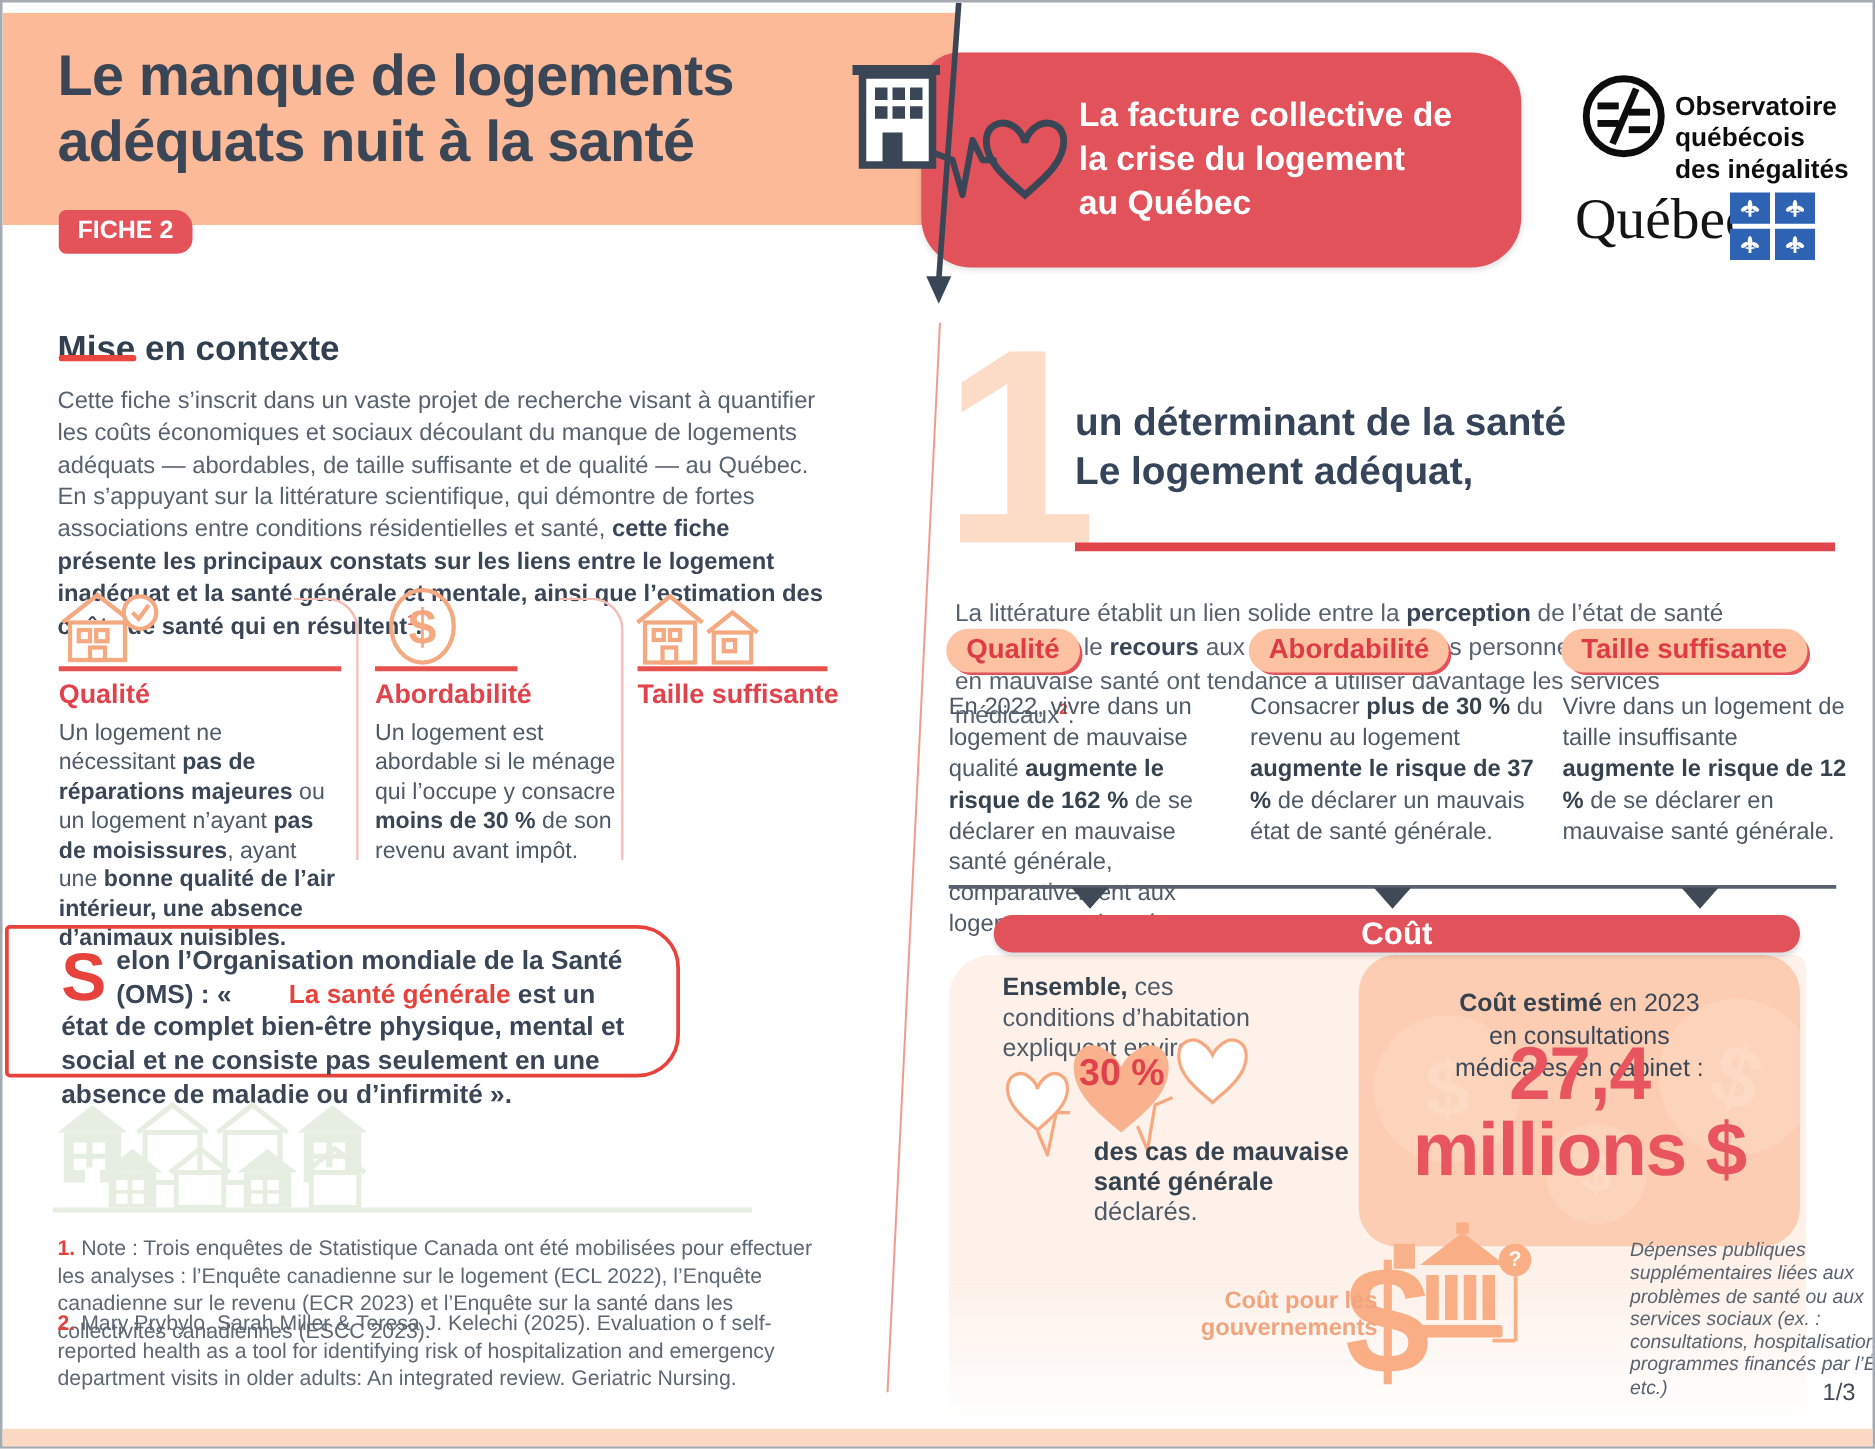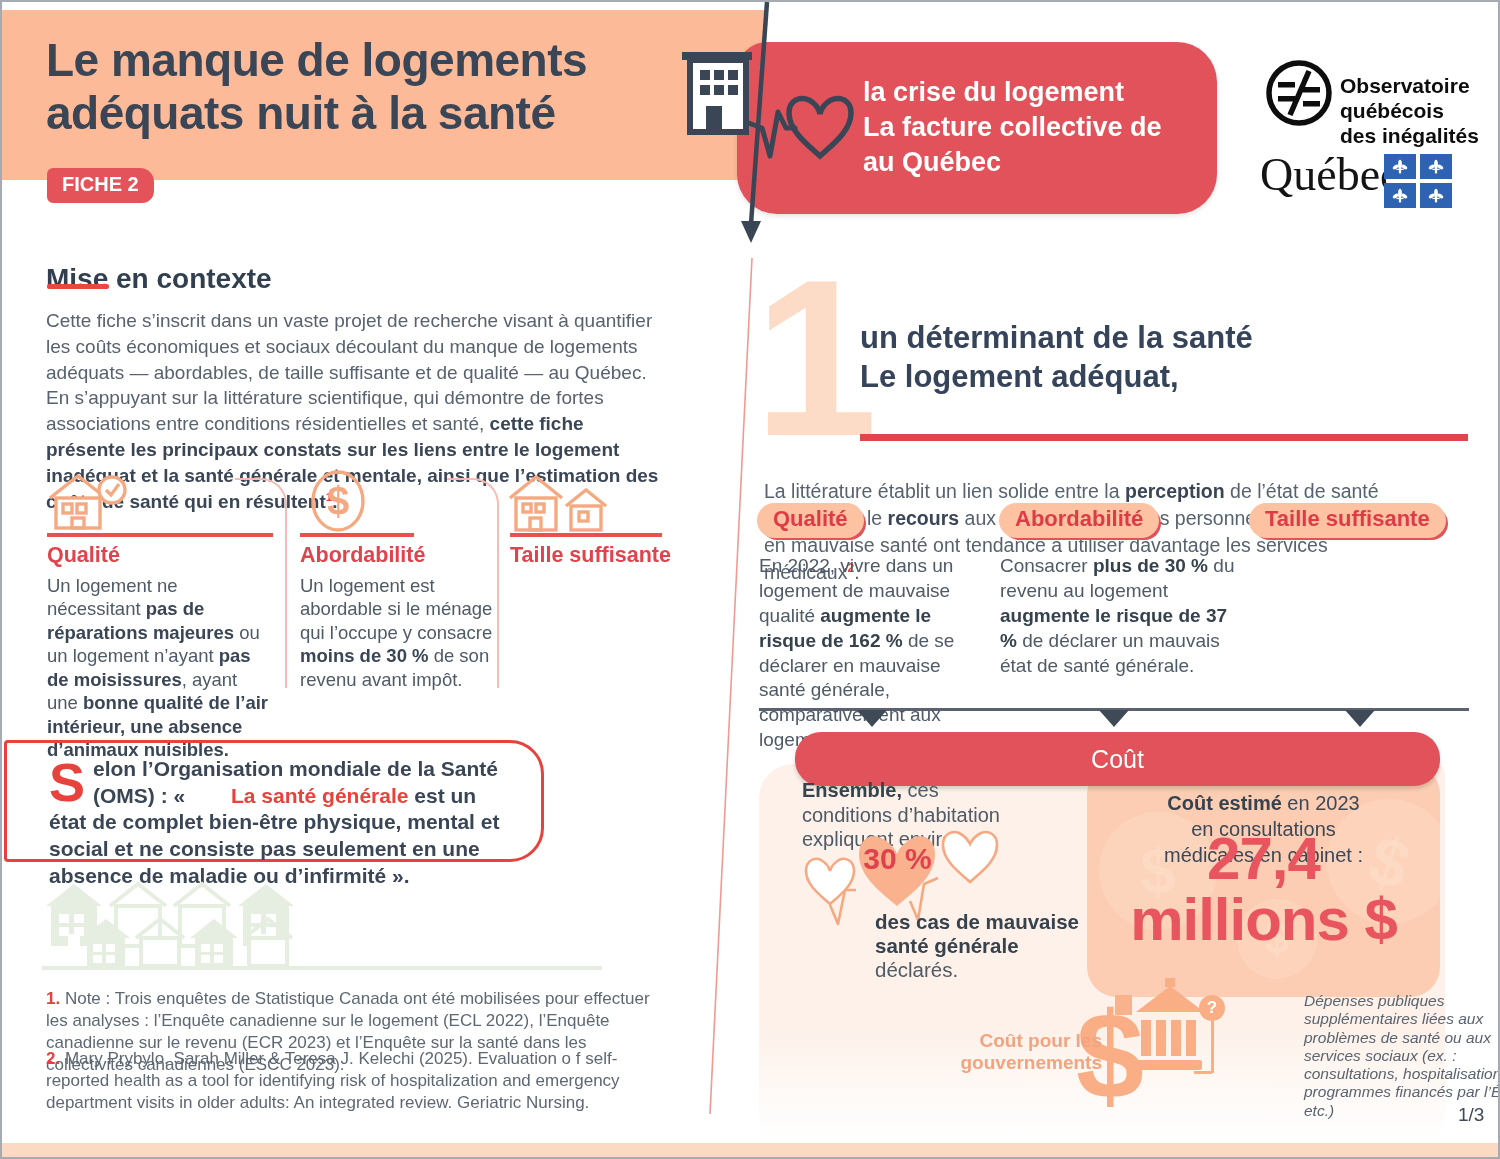--- a/index.html
+++ b/index.html
@@ -73,22 +73,22 @@
   #pill-q{left:755px;} #pill-a{left:997px;} #pill-t{left:1247px;}
   .impact{top:552px;font-size:19px;line-height:1.31;color:#4e5a66;}
   #impact-q{left:757px;width:232px;} #impact-a{left:998px;width:242px;} #impact-t{left:1248px;width:228px;}
   .ib{font-weight:700;color:#36424e;}
 
   #conn-line{left:757px;top:706px;width:710px;height:2.5px;background:#59626e;}
   .tri{top:708px;width:0;height:0;border-left:15px solid transparent;
        border-right:15px solid transparent;border-top:17px solid #3f4a56;}
   #tri-1{left:855px;} #tri-2{left:1097px;} #tri-3{left:1343px;}
 
-  #cout-pill{left:793px;top:730px;width:645px;height:54px;background:#e2525a;
-             border-radius:26px;color:#fff;font-weight:400;font-size:25px;
+  #cout-pill{left:793px;top:730px;width:645px;height:30px;background:#e2525a;
+             border-radius:26px;color:#fff;font-weight:700;font-size:25px;
              display:flex;align-items:center;justify-content:center;
              box-shadow:0 3px 4px rgba(0,0,0,.15);z-index:3;}
   #cost-panel{left:757px;top:762px;width:686px;height:262px;background:#fdf1e9;
               border-radius:34px 10px 0 0;z-index:1;}
   #cost-fade{left:757px;top:1024px;width:686px;height:112px;
              background:linear-gradient(#fdf1e9,rgba(253,241,233,0));z-index:1;}
   #cost-left-text{left:800px;top:776px;width:215px;font-size:20px;line-height:1.23;
                   color:#4e5a66;z-index:4;}
   #hearts{left:790px;top:806px;width:250px;height:130px;z-index:4;}
   #pct{left:853px;top:840px;width:85px;text-align:center;font-size:30px;font-weight:800;
@@ -124,22 +124,22 @@
 </head>
 <body>
 
 <div id="page">
 
   <div class="abs" id="peach-band"></div>
   <div class="abs" id="main-title">Le manque de logements adéquats nuit à la santé</div>
   <div class="abs" id="fiche-badge">FICHE 2</div>
 
   <div class="abs" id="red-banner">
+    <div>La facture collective de</div>
     <div>la crise du logement</div>
-    <div>La facture collective de</div>
     <div>au Québec</div>
   </div>
 
   <svg class="abs" id="header-deco" viewBox="0 0 240 250">
 
     <rect x="20" y="50" width="70" height="8" fill="#3a4656"></rect>
     <rect x="28" y="58" width="56" height="72" fill="#ffffff" stroke="#3a4656" stroke-width="6"></rect>
     <rect x="38" y="68" width="10" height="10" fill="#3a4656"></rect>
       <rect x="52" y="68" width="10" height="10" fill="#3a4656"></rect>
       <rect x="66" y="68" width="10" height="10" fill="#3a4656"></rect>
@@ -347,20 +347,21 @@
   </div>
   <div class="abs" id="s1-rule"></div>
   <div class="abs" id="s1-para"><span>La littérature établit un lien solide entre la </span><span class="b">perception</span><span> de l’état de santé générale et le </span><span class="b">recours</span><span> aux soins de santé. Les personnes se déclarant en mauvaise santé ont tendance à utiliser davantage les services médicaux</span><span class="supr">2</span><span>.</span></div>
 
   <div class="abs pill" id="pill-q">Qualité</div>
   <div class="abs pill" id="pill-a">Abordabilité</div>
   <div class="abs pill" id="pill-t">Taille suffisante</div>
 
   <div class="abs impact" id="impact-q"><span>En 2022, vivre dans un logement de mauvaise qualité </span><span class="ib">augmente le risque de 162 %</span><span> de se déclarer en mauvaise santé générale, comparativement aux logements en bon état.</span></div>
   <div class="abs impact" id="impact-a"><span>Consacrer </span><span class="ib">plus de 30 %</span><span> du revenu au logement </span><span class="ib">augmente le risque de 37 %</span><span> de déclarer un mauvais état de santé générale.</span></div>
+  <div class="abs impact" id="impact-t"><span>Vivre dans un logement de taille insuffisante </span><span class="ib">augmente le risque de 12 %</span><span> de se déclarer en mauvaise santé générale.</span></div>
 
   <div class="abs" id="conn-line"></div>
   <div class="abs tri" id="tri-1"></div>
   <div class="abs tri" id="tri-2"></div>
   <div class="abs tri" id="tri-3"></div>
 
   <div class="abs" id="cost-panel"></div>
   <div class="abs" id="cost-fade"></div>
   <div class="abs" id="cout-pill">Coût</div>
 

